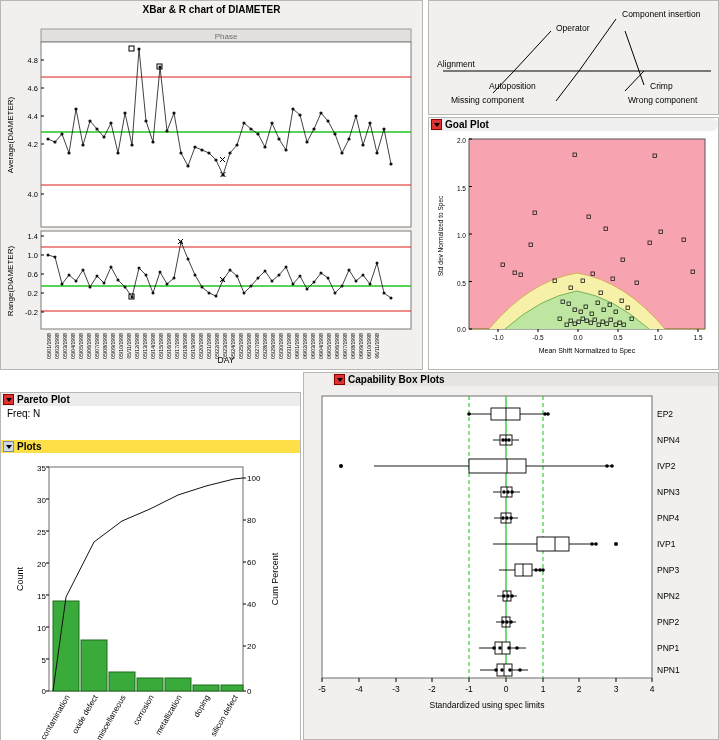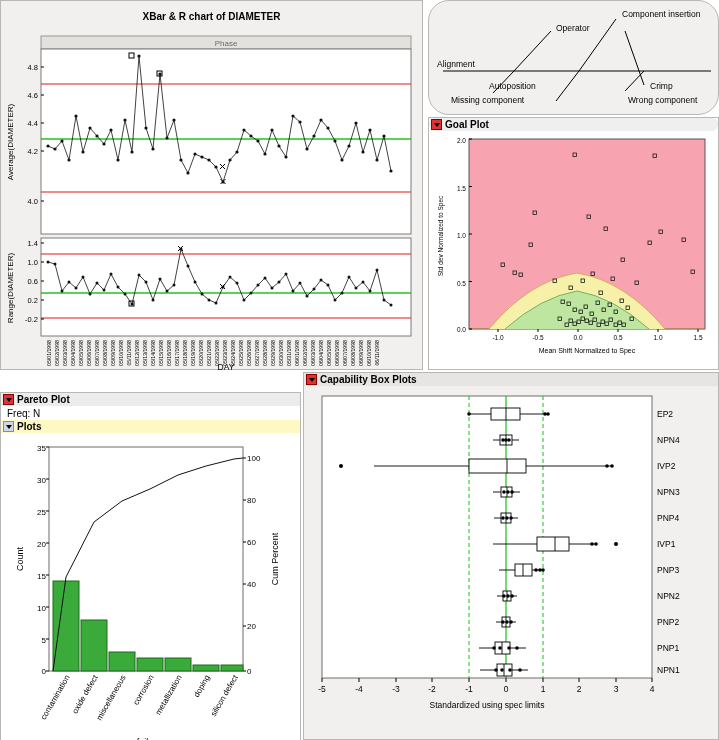--- a/index.html
+++ b/index.html
@@ -40,21 +40,21 @@
   .bluesq .tri{border-top-color:#000;border-left-width:3px;border-right-width:3px;border-top-width:4px;}
 
   .ttl{font-size:10px;font-weight:bold;}
   .small{font-size:10px;}
   svg{display:block;}
 </style>
 </head>
 <body>
 
 <div class="panel bord gray" style="left:0;top:0;width:423px;height:370px;">
-  <div class="ttl" style="text-align:center;padding-top:10px;">XBar &amp; R chart of DIAMETER</div>
+  <div class="ttl" style="text-align:center;padding-top:3px;">XBar &amp; R chart of DIAMETER</div>
   <svg width="421" height="352" viewBox="0 0 421 352">
 
     <rect x="40" y="14" width="370" height="13" fill="#e3e1de" stroke="#9a9894"></rect>
     <text x="225" y="24" font-size="8" fill="#6b6b6b" text-anchor="middle" font-family="Liberation Sans, sans-serif">Phase</text>
 
     <rect x="40" y="27" width="370" height="185" fill="#ffffff" stroke="#7d7b78"></rect>
 
     <line x1="40" y1="62" x2="410" y2="62" stroke="#e01b1b" stroke-width="1.1"></line>
     <line x1="40" y1="170" x2="410" y2="170" stroke="#e01b1b" stroke-width="1.1"></line>
     <line x1="40" y1="117" x2="410" y2="117" stroke="#21c421" stroke-width="1.4"></line>
@@ -270,21 +270,21 @@
       <text transform="translate(346,318) rotate(-90)" text-anchor="end">06/07/1998</text>
       <text transform="translate(354,318) rotate(-90)" text-anchor="end">06/08/1998</text>
       <text transform="translate(362,318) rotate(-90)" text-anchor="end">06/09/1998</text>
       <text transform="translate(370,318) rotate(-90)" text-anchor="end">06/10/1998</text>
       <text transform="translate(378,318) rotate(-90)" text-anchor="end">06/11/1998</text>
     </g>
     <text x="225" y="348" font-size="8.5" text-anchor="middle" font-family="Liberation Sans, sans-serif">DAY</text>
   </svg>
 </div>
 
-<div class="panel bord gray" style="left:428px;top:0;width:291px;height:115px;border-radius:21px;">
+<div class="panel bord gray" style="left:428px;top:0;width:291px;height:115px;">
   <svg width="289" height="113" viewBox="0 0 289 113">
 
     <line x1="14" y1="70" x2="282" y2="70" stroke="#000" stroke-width="1"></line>
 
     <line x1="85" y1="70" x2="122" y2="30" stroke="#000"></line>
     <line x1="150" y1="70" x2="187" y2="18" stroke="#000"></line>
 
     <line x1="85" y1="70" x2="64" y2="92" stroke="#000"></line>
     <line x1="150" y1="70" x2="127" y2="100" stroke="#000"></line>
     <line x1="215" y1="70" x2="196" y2="90" stroke="#000"></line>
@@ -406,21 +406,21 @@
 </div>
 
 <div class="panel bord white" style="left:0;top:392px;width:301px;height:368px;">
   <div class="phead">
     <span class="redsq">
         <span class="tri"></span>
       </span>
     <span class="ttl">Pareto Plot</span>
   </div>
   <div class="small" style="padding:2px 0 1px 6px;">Freq: N</div>
-  <div class="phead" style="background:#fef9c3;">
+  <div class="phead" style="background:#fde047;margin-top:20px;">
     <span class="bluesq">
         <span class="tri"></span>
       </span>
     <span class="ttl">Plots</span>
   </div>
   <svg width="299" height="320" viewBox="0 0 299 320">
     <rect x="48" y="14" width="194" height="224" fill="#fff" stroke="#6f6d6a"></rect>
 
     <g font-size="8" fill="#000" text-anchor="end" font-family="Liberation Sans, sans-serif">
       <text x="45" y="18">35</text>
@@ -482,21 +482,21 @@
       <text transform="translate(153,244) rotate(-60)" text-anchor="end">corrosion</text>
       <text transform="translate(181,244) rotate(-60)" text-anchor="end">metallization</text>
       <text transform="translate(209,244) rotate(-60)" text-anchor="end">doping</text>
       <text transform="translate(237,244) rotate(-60)" text-anchor="end">silicon defect</text>
     </g>
     <text x="148" y="312" font-size="9" text-anchor="middle" font-family="Liberation Sans, sans-serif">failure</text>
   </svg>
 </div>
 
 <div class="panel bord gray" style="left:303px;top:372px;width:416px;height:368px;">
-  <div class="phead" style="background:#e6e5e3;">
+  <div class="phead" style="background:#e6e5e3;margin-left:28px;">
     <span class="redsq">
         <span class="tri"></span>
       </span>
     <span class="ttl">Capability Box Plots</span>
   </div>
   <svg width="414" height="336" viewBox="0 0 414 336">
     <rect x="18" y="10" width="330" height="282" fill="#fff" stroke="#6f6d6a"></rect>
 
     <line x1="165" y1="10" x2="165" y2="292" stroke="#18c018" stroke-width="1" stroke-dasharray="4,3"></line>
     <line x1="202" y1="10" x2="202" y2="292" stroke="#18c018" stroke-width="1.2"></line>

